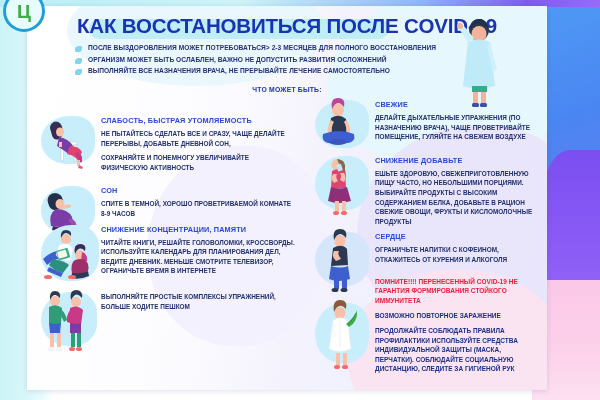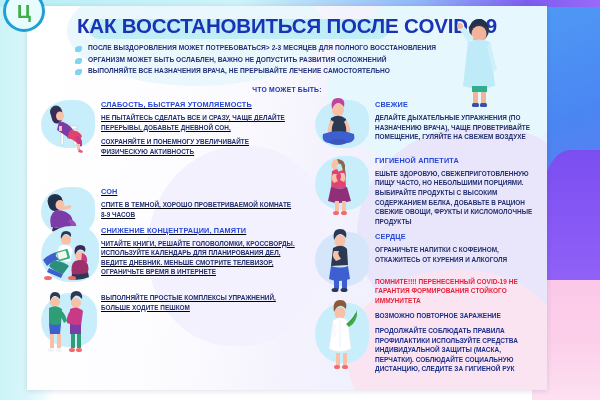--- a/index.html
+++ b/index.html
@@ -57,21 +57,21 @@
   .hdr-item{display:flex;align-items:flex-start;margin-bottom:3.5px;}
   .bullet{width:7px;height:6px;margin-top:2px;margin-right:6px;flex:0 0 auto;
     background:#7fd4ef;border-radius:60% 20% 60% 20%;}
   .hdr-text{font-size:6.6px;font-weight:bold;color:#22307a;letter-spacing:.05px;
     line-height:1.2;}
   .what{position:absolute;left:0;top:80px;width:520px;text-align:center;z-index:12;
     font-size:6.8px;font-weight:bold;color:#1a32b4;letter-spacing:.2px;}
 
   
   .col{position:absolute;z-index:12;}
-  .col-left{left:12px;top:94px;width:258px;text-decoration:underline;}
+  .col-left{left:12px;top:110px;width:258px;}
   .col-right{left:292px;top:94px;width:222px;}
   .sec{position:relative;margin-bottom:6px;}
   .sec-inner{margin-left:62px;}
   .col-right .sec-inner{margin-left:56px;}
   .sec-h{font-size:7.3px;font-weight:bold;color:#2647d8;letter-spacing:.15px;
     margin-bottom:4px;}
   .sec-b{font-size:6.4px;font-weight:bold;color:#222f6e;line-height:1.5;
     letter-spacing:.02px;}
   .sec-b.sp{margin-top:5px;}
   .note-red{font-size:6.5px;font-weight:bold;color:#e8203a;line-height:1.45;
@@ -165,21 +165,21 @@
             <rect x="20" y="30" width="3" height="5" fill="#f7c0a7"></rect>
           </svg>
         </div>
         <div class="sec-inner">
           <div class="sec-h">СЛАБОСТЬ, БЫСТРАЯ УТОМЛЯЕМОСТЬ</div>
           <div class="sec-b">НЕ ПЫТАЙТЕСЬ СДЕЛАТЬ ВСЕ И СРАЗУ, ЧАЩЕ ДЕЛАЙТЕ ПЕРЕРЫВЫ, ДОБАВЬТЕ ДНЕВНОЙ СОН,</div>
           <div class="sec-b sp">СОХРАНЯЙТЕ И ПОНЕМНОГУ УВЕЛИЧИВАЙТЕ ФИЗИЧЕСКУЮ АКТИВНОСТЬ</div>
         </div>
       </div>
 
-      <div class="sec" style="margin-top:31px;">
+      <div class="sec" style="margin-top:14px;">
         <div class="ill">
           <div class="ill-blob"></div>
           <svg width="58" height="60" style="position:absolute;left:0;top:0;">
             <ellipse cx="16" cy="18" rx="7.5" ry="7" fill="#2b3a52"></ellipse>
             <path d="M9 20 q3 -12 13 -6 q5 8 -2 13 q-9 4 -11 -7z" fill="#22304a"></path>
             <ellipse cx="21" cy="22" rx="4.5" ry="5" fill="#f7c0a7"></ellipse>
             <path d="M17 27 q12 0 16 8 q3 9 -5 11 l-16 -2 q-3 -12 5 -17z" fill="#7b3ca8"></path>
             <path d="M31 36 q8 3 6 10 l-5 0 q1 -6 -3 -7z" fill="#9e4bb5"></path>
             <rect x="22" y="24" width="10" height="3.5" rx="1.7" fill="#f7c0a7" transform="rotate(-12 22 24)"></rect>
             <path d="M14 44 q9 3 16 -1 l2 4 q-10 5 -19 1z" fill="#3b2a55"></path>
@@ -281,21 +281,21 @@
             <path d="M31 21 q3 5 0 9 l-4 -2 q2 -4 0 -7z" fill="#f7c0a7"></path>
             <rect x="23" y="13" width="5" height="7" rx="1.2" fill="#bfe8f5" transform="rotate(-18 23 13)"></rect>
             <path d="M18 35 q9 3 16 0 l4 14 q-13 4 -23 0z" fill="#8f2f7a"></path>
             <rect x="22" y="49" width="4" height="11" fill="#f7c0a7"></rect>
             <rect x="29" y="49" width="4" height="11" fill="#f7c0a7"></rect>
             <ellipse cx="23" cy="61" rx="3" ry="2" fill="#f26a6a"></ellipse>
             <ellipse cx="31" cy="61" rx="3" ry="2" fill="#f26a6a"></ellipse>
           </svg>
         </div>
         <div class="sec-inner">
-          <div class="sec-h">ГИГИЕНОЙ АППЕТИТА</div>
+          <div class="sec-h">СНИЖЕНИЕ ДОБАВЬТЕ</div>
           <div class="sec-b">ЕШЬТЕ ЗДОРОВУЮ, СВЕЖЕПРИГОТОВЛЕННУЮ ПИЩУ ЧАСТО, НО НЕБОЛЬШИМИ ПОРЦИЯМИ. ВЫБИРАЙТЕ ПРОДУКТЫ С ВЫСОКИМ СОДЕРЖАНИЕМ БЕЛКА, ДОБАВЬТЕ В РАЦИОН СВЕЖИЕ ОВОЩИ, ФРУКТЫ И КИСЛОМОЛОЧНЫЕ ПРОДУКТЫ</div>
         </div>
       </div>
 
       <div class="sec" style="">
         <div class="ill" style="left:-6px;height:66px;">
           <div class="ill-blob" style="height:54px;background:#d6e6fa;"></div>
           <svg width="58" height="66" style="position:absolute;left:0;top:0;">
             <ellipse cx="27" cy="13" rx="5.5" ry="6" fill="#f7c0a7"></ellipse>
             <path d="M21 12 q5 -11 12 -2 q2 -9 -6 -9 q-8 0 -6 11z" fill="#2b3a52"></path>

